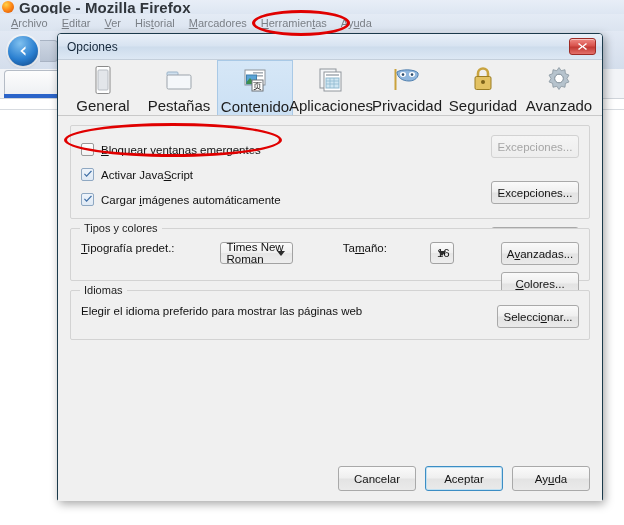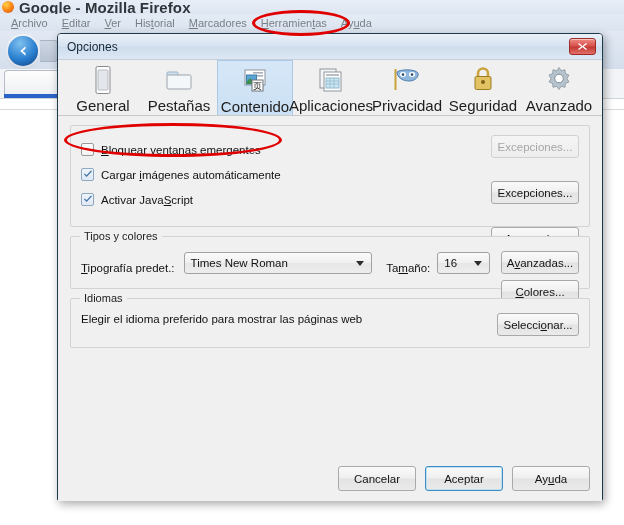--- a/index.html
+++ b/index.html
@@ -130,21 +130,21 @@
 
   
   .panel { position: relative; padding: 9px 12px 0 12px; }
 
   .group {
     position: relative;
     border: 1px solid #d3d3d3;
     background: #f0f0f0;
     border-radius: 2px;
     margin-bottom: 9px;
-    padding: 9px 10px 14px 10px;
+    padding: 9px 10px 6px 10px;
   }
   .group.first { padding-top: 11px; }
   .grouplabel {
     position: absolute; top: -7px; left: 9px;
     background: #f0f0f0; padding: 0 4px;
     font-size: 11px; color: #1d1d1d; white-space: nowrap;
   }
 
   .chkrow { display: flex; align-items: center; height: 25px; }
   .chkbox {
@@ -175,21 +175,21 @@
   .btn.disabled { color: #a6a6a6; border-color: #d2d2d2;
     background: linear-gradient(to bottom,#f5f5f5,#ededed); }
   .btn.default {
     border: 1px solid #3c8dc4;
     box-shadow: 0 0 0 1px #bfe0f2 inset;
   }
 
   .rightbtns { position: absolute; right: 10px; top: 9px; }
   .rightbtns .btn { width: 88px; margin-bottom: 23px; display: flex; }
 
-  .fontrow { display: flex; align-items: flex-end; height: 24px; }
+  .fontrow { display: flex; align-items: flex-start; height: 24px; gap: 36px; }
   .lbl { font-size: 11.5px; color: #111; white-space: nowrap; }
   .lbl u { text-decoration: underline; }
 
   .select {
     position: relative; height: 22px;
     background: linear-gradient(to bottom,#fbfbfb 0%,#efefef 50%,#e6e6e6 51%,#eeeeee 100%);
     border: 1px solid #a2a2a2; border-radius: 3px;
     display: flex; align-items: center;
     padding-left: 6px;
     font-size: 11.5px; color: #111;
@@ -360,29 +360,29 @@
           <div class="chkrow">
             <div class="chkbox"></div>
             <div class="chklabel"><u>B</u>loquear ventanas emergentes</div>
           </div>
           <div class="chkrow">
             <div class="chkbox checked">
               <svg width="10" height="9" viewBox="0 0 10 9">
                   <path d="M1 4.3 L3.6 7 L9 1.2 L8 0.4 L3.6 5.2 L1.8 3.4 Z" fill="#3f6fa6"></path>
                 </svg>
             </div>
-            <div class="chklabel">Cargar <u>i</u>mágenes automáticamente</div>
+            <div class="chklabel">Activar Java<u>S</u>cript</div>
           </div>
           <div class="chkrow">
             <div class="chkbox checked">
               <svg width="10" height="9" viewBox="0 0 10 9">
                   <path d="M1 4.3 L3.6 7 L9 1.2 L8 0.4 L3.6 5.2 L1.8 3.4 Z" fill="#3f6fa6"></path>
                 </svg>
             </div>
-            <div class="chklabel">Activar Java<u>S</u>cript</div>
+            <div class="chklabel">Cargar <u>i</u>mágenes automáticamente</div>
           </div>
 
           <div class="rightbtns">
             <div class="btn disabled">Excepciones...</div>
             <div class="btn">Excepciones...</div>
             <div class="btn">Avanzado...</div>
           </div>
         </div>
 
         <div class="group" style="height:53px;">

